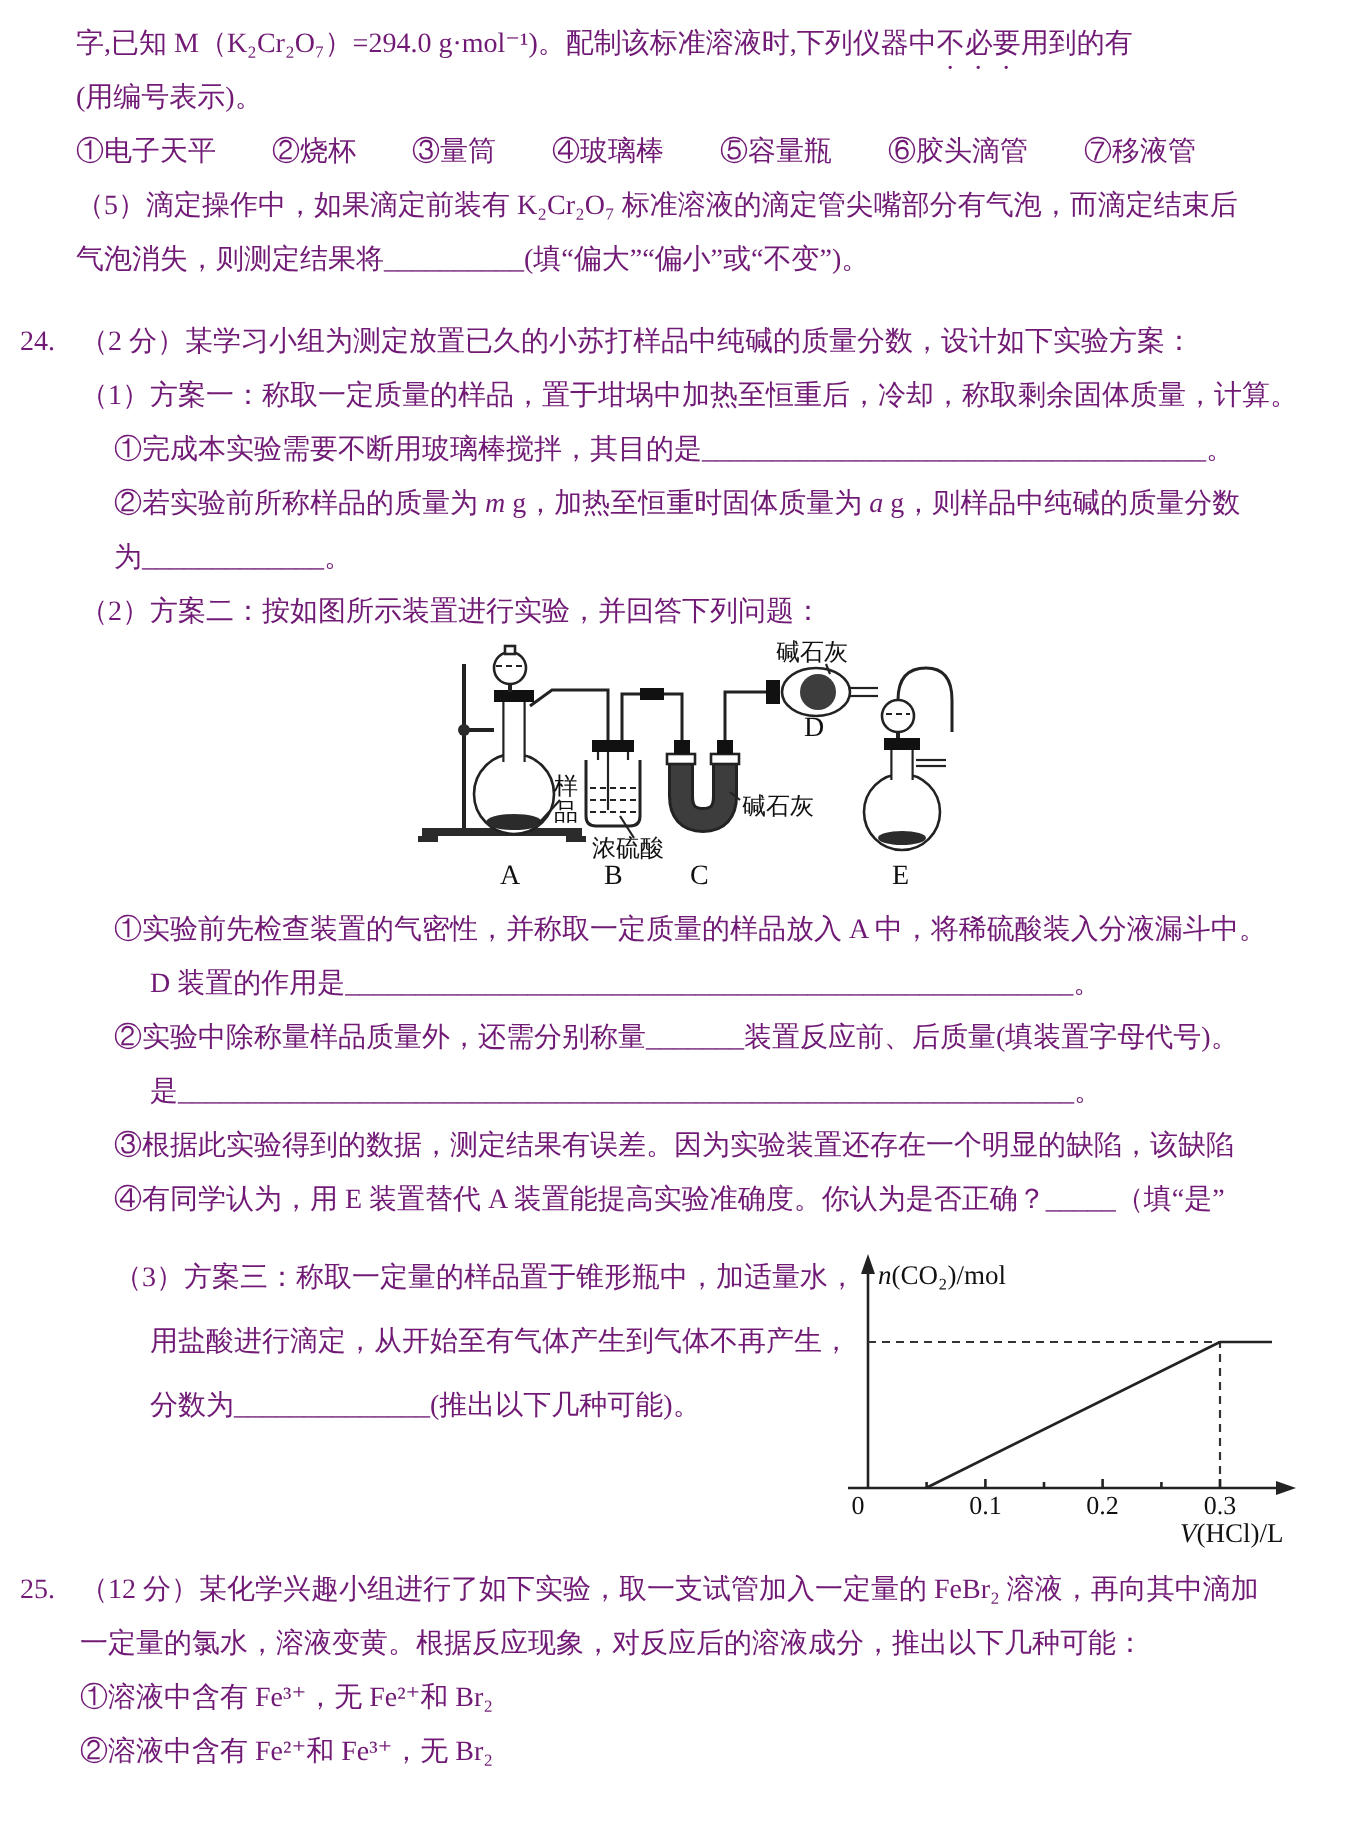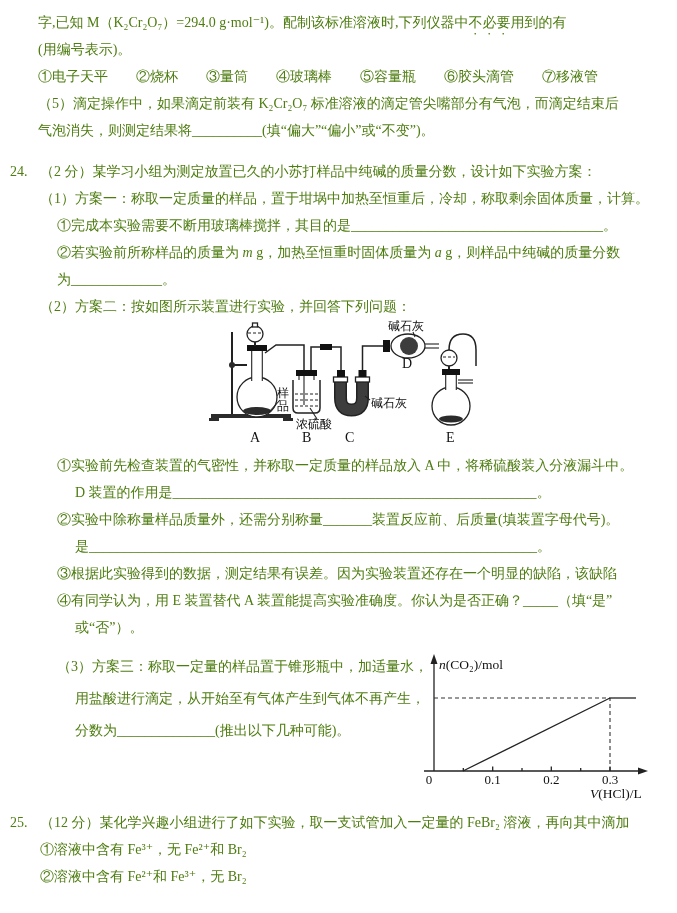--- a/index.html
+++ b/index.html
@@ -3,21 +3,21 @@
 <meta charset="utf-8">
 <style>
   html,body{margin:0;padding:0;background:#ffffff;}
   .page{
     position:relative;
     width:677px;height:913px;
     box-sizing:border-box;
     padding-top:9px;
     background:#fff;
     font-family:"Liberation Serif","DejaVu Serif",serif;
-    font-size:14px;color:#4d7c0f;
+    font-size:14px;color:#701a75;
     overflow:hidden;
     border-radius:15px;
   }
   .line{height:27px;line-height:27px;white-space:nowrap;}
   .i0{padding-left:38px;}
   .i1{padding-left:57px;}
   .i2{padding-left:75px;}
   .i3{padding-left:40px;}
   .qline{padding-left:10px;}
   .num{display:inline-block;width:30px;}
@@ -161,21 +161,20 @@
       <text class="letter" x="263" y="122">E</text>
     </svg>
   </div>
 
   <div class="line i1">①实验前先检查装置的气密性，并称取一定质量的样品放入 A 中，将稀硫酸装入分液漏斗中。</div>
   <div class="line i2"><span>D 装置的作用是____________________________________________________</span><span>。</span></div>
   <div class="line i1">②实验中除称量样品质量外，还需分别称量_______装置反应前、后质量(填装置字母代号)。</div>
   <div class="line i2"><span>是________________________________________________________________</span><span>。</span></div>
   <div class="line i1">③根据此实验得到的数据，测定结果有误差。因为实验装置还存在一个明显的缺陷，该缺陷</div>
   <div class="line i1">④有同学认为，用 E 装置替代 A 装置能提高实验准确度。你认为是否正确？_____（填“是”</div>
-  <div class="line i2">或“否”）。</div>
 
   <div class="row3">
     <div class="col-text">
       <div class="line3 i1">（3）方案三：称取一定量的样品置于锥形瓶中，加适量水，</div>
       <div class="line3 i2">用盐酸进行滴定，从开始至有气体产生到气体不再产生，</div>
       <div class="line3 i2">分数为______________(推出以下几种可能)。</div>
     </div>
     <div class="col-chart">
       <svg width="240" height="150" viewBox="0 0 240 150">
         <line class="ax" x1="22" y1="120" x2="22" y2="8"></line>
@@ -197,16 +196,17 @@
         <text class="ctick" x="139.3" y="133" text-anchor="middle">0.2</text>
         <text class="ctick" x="198" y="133" text-anchor="middle">0.3</text>
         <text class="caxlbl" x="27" y="18"><tspan class="it">n</tspan><tspan>(CO₂)/mol</tspan></text>
         <text class="caxlbl" x="178" y="147"><tspan class="it">V</tspan><tspan>(HCl)/L</tspan></text>
       </svg>
     </div>
   </div>
 
   <div class="gap2"></div>
   <div class="line qline"><span class="num">25.</span><span>（12 分）某化学兴趣小组进行了如下实验，取一支试管加入一定量的 FeBr₂ 溶液，再向其中滴加</span></div>
+  <div class="line i3">一定量的氯水，溶液变黄。根据反应现象，对反应后的溶液成分，推出以下几种可能：</div>
   <div class="line i3">①溶液中含有 Fe³⁺，无 Fe²⁺和 Br₂</div>
   <div class="line i3">②溶液中含有 Fe²⁺和 Fe³⁺，无 Br₂</div>
 
 </div>
 
 </body></html>

